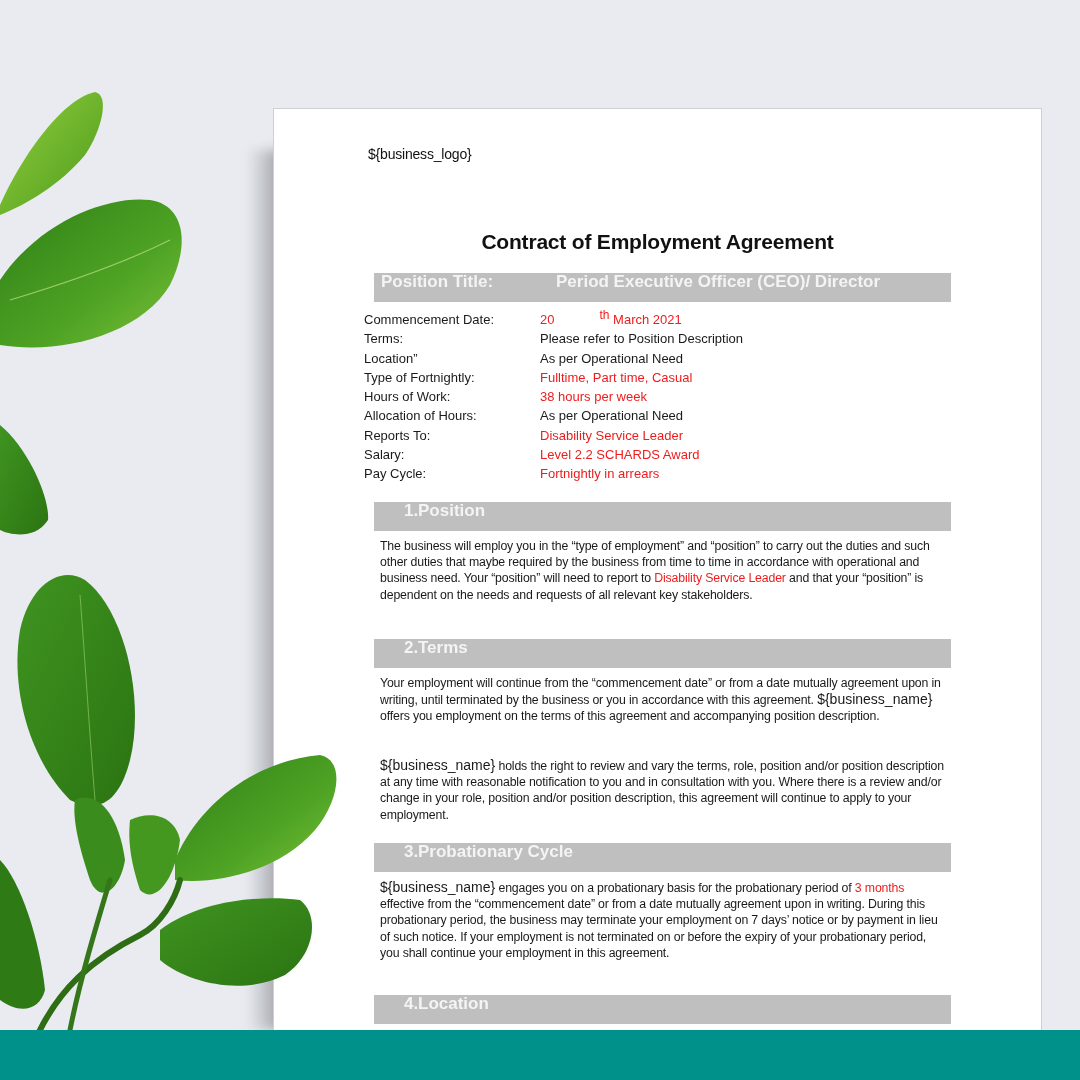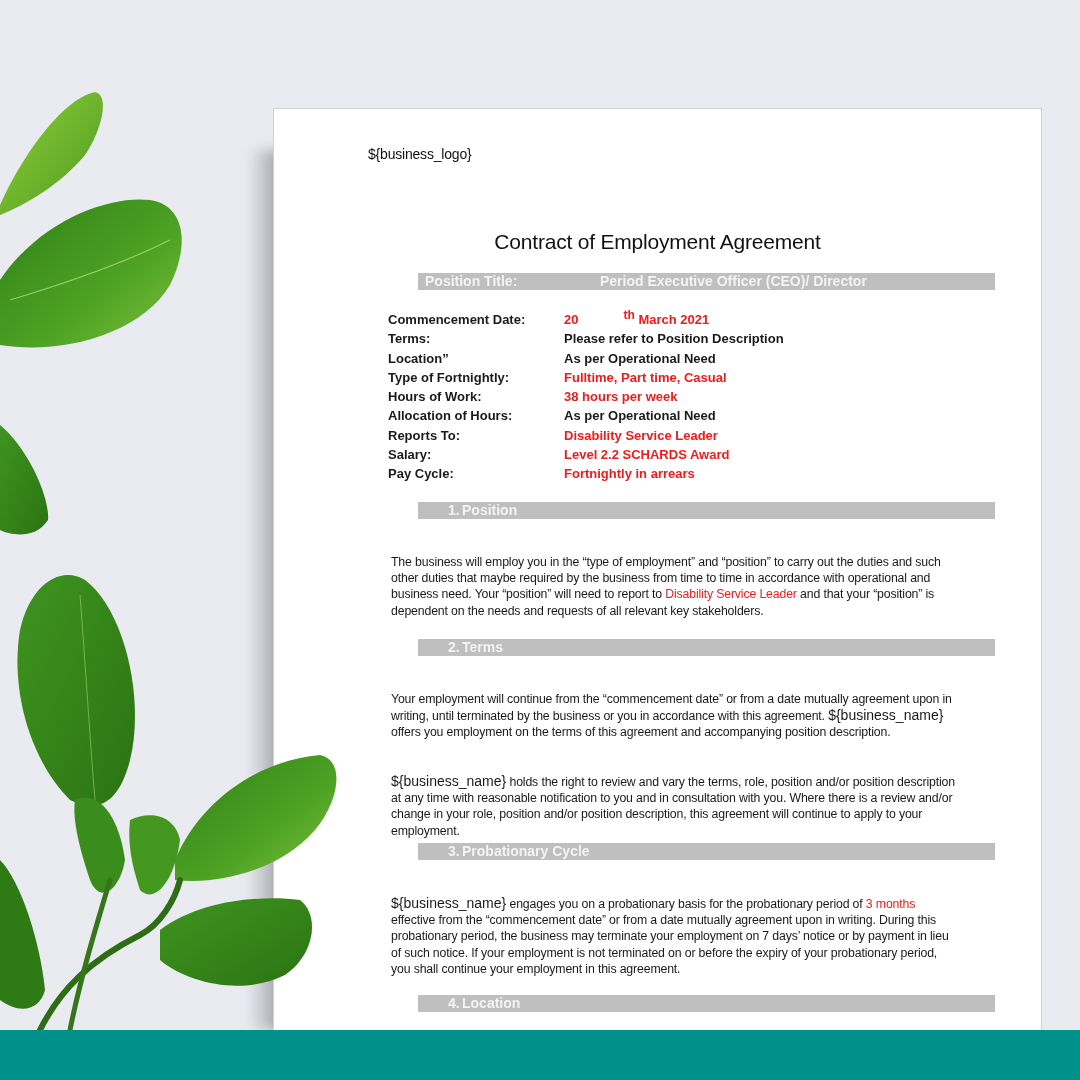--- a/index.html
+++ b/index.html
@@ -28,64 +28,62 @@
     left: 94px; top: 37px;
     font-size: 14px;
     color: #111;
     letter-spacing: -0.2px;
   }
   .doc-title {
     position: absolute;
     left: 0; right: 0; top: 121px;
     text-align: center;
     font-size: 21px;
-    font-weight: normal;
+    font-weight: bold;
     color: #111;
     letter-spacing: -0.2px;
   }
   .bar {
     position: absolute;
     left: 100px;
     width: 577px;
-    height: 17px;
+    height: 29px;
     background: #bfbfbf;
     color: #f4f4f4;
     font-weight: bold;
-    font-size: 14px;
+    font-size: 17px;
     line-height: 17px;
     white-space: nowrap;
-    margin-left: 44px;
   }
   .bar .lbl { position: absolute; left: 7px; }
   .bar .val { position: absolute; left: 182px; }
   .bar .num { position: absolute; left: 30px; }
   .bar .sec-title { position: absolute; left: 44px; }
 
   .details {
     position: absolute;
-    left: 114px; top: 201px;
+    left: 90px; top: 201px;
     font-size: 13px;
-    font-weight: bold;
+    font-weight: normal;
     color: #1a1a1a;
   }
   .detail-row { height: 19.3px; line-height: 19.3px; position: relative; width: 480px; }
   .detail-row .k { position: absolute; left: 0; }
   .detail-row .v { position: absolute; left: 176px; }
   .red { color: #ee1c1c; }
   .detail-row sup { font-size: 12px; vertical-align: 5px; line-height: 0; margin-left: 45px; }
 
   .para {
     position: absolute;
-    left: 117px;
+    left: 106px;
     width: 565px;
     font-size: 12.3px;
     line-height: 16.2px;
     color: #1a1a1a;
     letter-spacing: -0.15px;
-    margin-top: 16px;
   }
   .para .ph { font-size: 14px; letter-spacing: 0; }
   .para .red { color: #ee1c1c; }
 
   .teal-band {
     position: absolute;
     left: 0; top: 1030px;
     width: 1080px; height: 50px;
     background: #00918b;
   }

